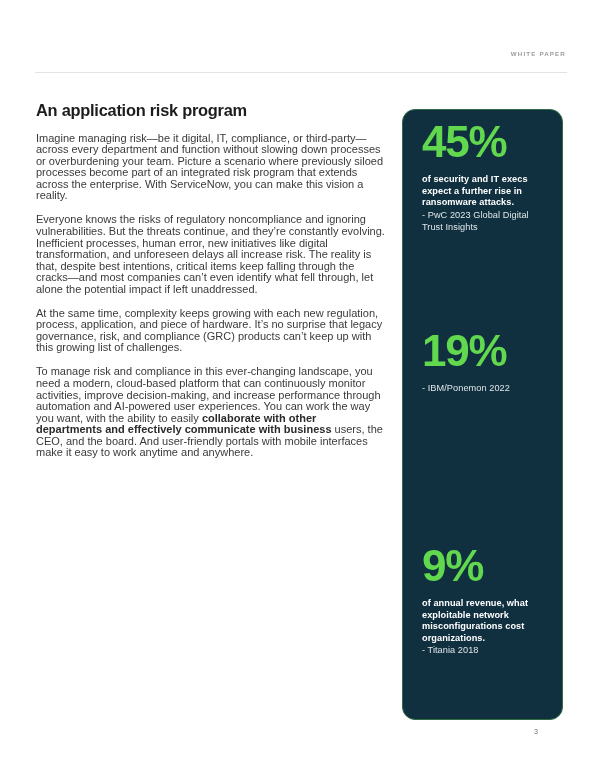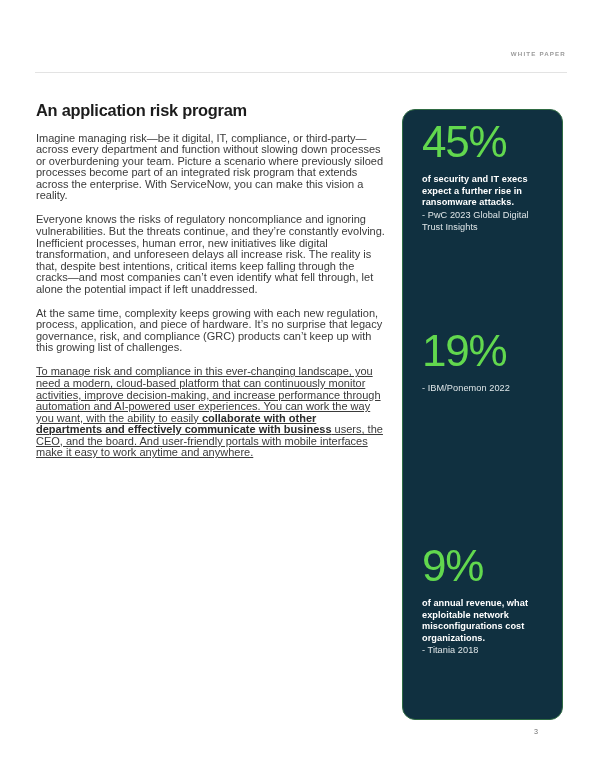--- a/index.html
+++ b/index.html
@@ -66,21 +66,21 @@
   }
 
   .body-par {
     font-size: 11px;
     line-height: 11.55px;
     color: #3a3a3a;
     margin: 0 0 12.5px 0;
     letter-spacing: 0.005px;
     text-align: left;
   }
-  .body-par:last-child { margin-bottom: 0; text-decoration: underline; }
+  .body-par:last-child { margin-bottom: 0; }
   .body-par b {
     font-weight: 700;
     color: #2b2b2b;
   }
 
   
   .stats-panel {
     position: absolute;
     top: 109px;
     left: 402px;
@@ -99,21 +99,21 @@
     left: 19px;
     width: 128px;
   }
   .stat-block.b1 { top: 10px; }
   .stat-block.b2 { top: 219px; }
   .stat-block.b3 { top: 434px; }
 
   .stat-figure {
     font-size: 44px;
     line-height: 1.0;
-    font-weight: 400;
+    font-weight: 700;
     color: #62D84E;
     letter-spacing: -1.2px;
     margin: 0 0 10px 0;
     white-space: nowrap;
   }
 
   .stat-desc {
     font-size: 9.2px;
     line-height: 11.6px;
     font-weight: 700;

